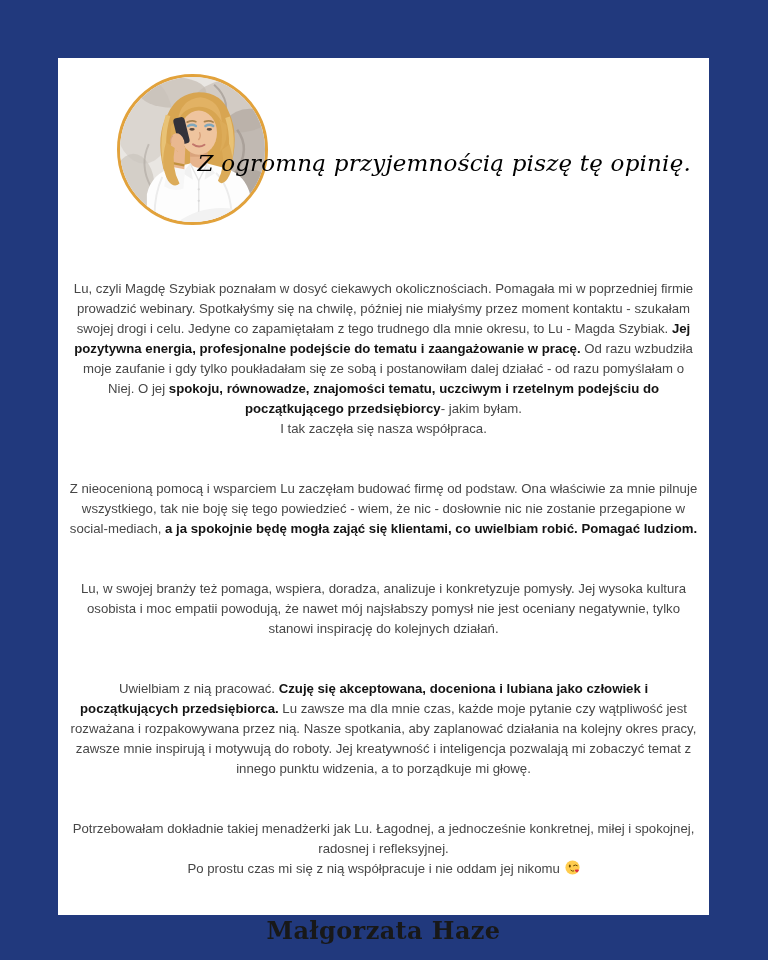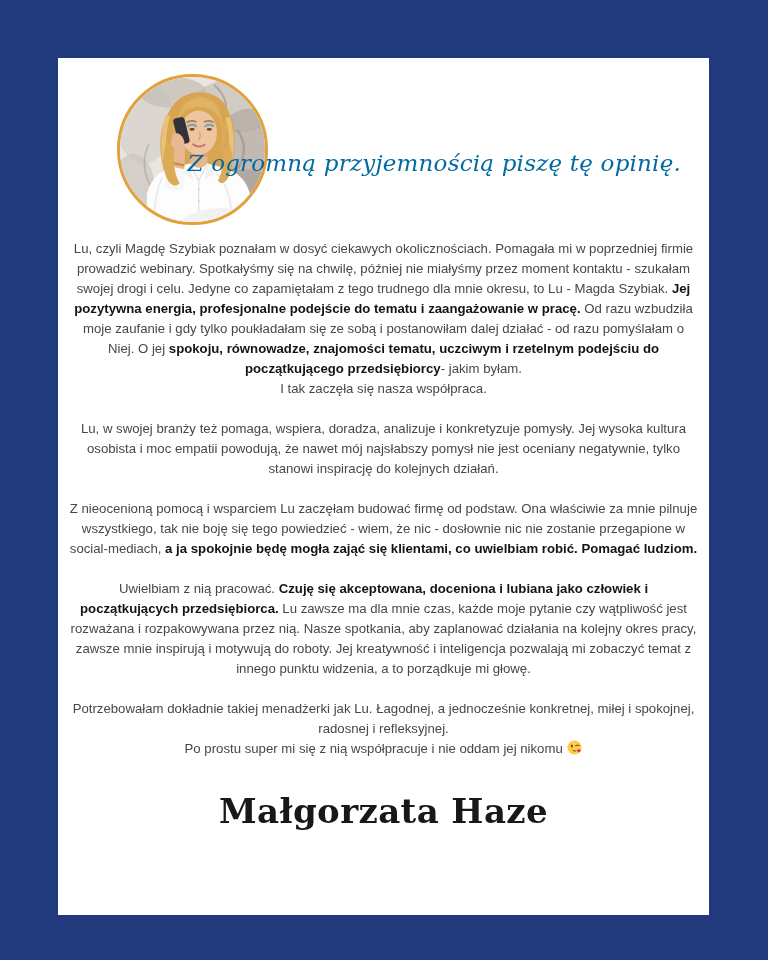--- a/index.html
+++ b/index.html
@@ -21,43 +21,43 @@
     left: 59px; top: 16px;
     width: 151px; height: 151px;
     border-radius: 50%;
     border: 3px solid #E2A23B;
     overflow: hidden;
     background: #e9e6e2;
   }
   .avatar svg { display: block; width: 100%; height: 100%; }
   .headline {
     position: absolute;
-    top: 92px; right: 28px;
+    top: 92px; right: 18px;
     font-family: "DejaVu Serif", "Liberation Serif", serif;
     font-style: italic;
     font-size: 23px;
     letter-spacing: 0.2px;
-    color: #0369a1;
+    color: #000000;
     white-space: nowrap;
   }
   .content {
     position: absolute;
     top: 181px; left: 11px; right: 11px;
     text-align: center;
     font-size: 13.2px;
     line-height: 20px;
     color: #474747;
   }
-  .para { margin-bottom: 20px; font-weight: 400; }
+  .para { margin-bottom: 20px; font-weight: 400; margin-top: 40px; }
   .para .bold { font-weight: 700; color: #141414; }
   .signature {
     margin-top: 22px;
     font-family: "DejaVu Serif", "Liberation Serif", serif;
     font-weight: 700;
-    font-size: 34px;
+    font-size: 24px;
     letter-spacing: 0.4px;
     color: #181818;
   }
   .emoji {
     display: inline-block;
     width: 15px; height: 15px;
     vertical-align: -2px;
     margin-left: 1px;
   }
   .emoji svg { display: block; width: 100%; height: 100%; }
@@ -126,24 +126,24 @@
       <path d="M48 68 Q41 92 50 108 Q56 116 62 111 Q53 94 57 74 Z" fill="#dcab58"></path>
       <path d="M114 70 Q121 92 112 106 Q106 114 102 108 Q110 92 106 76 Z" fill="#dcab58"></path>
     </svg>
   </div>
 
   <div class="headline">Z ogromną przyjemnością piszę tę opinię.</div>
 
   <div class="content">
 
     <p class="para"><span>Lu, czyli Magdę Szybiak poznałam w dosyć ciekawych okolicznościach. Pomagała mi w poprzedniej firmie prowadzić webinary. Spotkałyśmy się na chwilę, później nie miałyśmy przez moment kontaktu - szukałam swojej drogi i celu. Jedyne co zapamiętałam z tego trudnego dla mnie okresu, to Lu - Magda Szybiak. </span><span class="bold">Jej pozytywna energia, profesjonalne podejście do tematu i zaangażowanie w pracę.</span><span> Od razu wzbudziła moje zaufanie i gdy tylko poukładałam się ze sobą i postanowiłam dalej działać - od razu pomyślałam o Niej. O jej </span><span class="bold">spokoju, równowadze, znajomości tematu, uczciwym i rzetelnym podejściu do początkującego przedsiębiorcy</span><span>- jakim byłam.</span><br><span>I tak zaczęła się nasza współpraca.</span></p>
+      <p class="para"><span>Z nieocenioną pomocą i wsparciem Lu zaczęłam budować firmę od podstaw. Ona właściwie za mnie pilnuje wszystkiego, tak nie boję się tego powiedzieć - wiem, że nic - dosłownie nic nie zostanie przegapione w social-mediach, </span><span class="bold">a ja spokojnie będę mogła zająć się klientami, co uwielbiam robić. Pomagać ludziom.</span></p>
       <p class="para"><span>Lu, w swojej branży też pomaga, wspiera, doradza, analizuje i konkretyzuje pomysły. Jej wysoka kultura osobista i moc empatii powodują, że nawet mój najsłabszy pomysł nie jest oceniany negatywnie, tylko stanowi inspirację do kolejnych działań.</span></p>
-      <p class="para"><span>Z nieocenioną pomocą i wsparciem Lu zaczęłam budować firmę od podstaw. Ona właściwie za mnie pilnuje wszystkiego, tak nie boję się tego powiedzieć - wiem, że nic - dosłownie nic nie zostanie przegapione w social-mediach, </span><span class="bold">a ja spokojnie będę mogła zająć się klientami, co uwielbiam robić. Pomagać ludziom.</span></p>
       <p class="para"><span>Uwielbiam z nią pracować. </span><span class="bold">Czuję się akceptowana, doceniona i lubiana jako człowiek i początkujących przedsiębiorca.</span><span> Lu zawsze ma dla mnie czas, każde moje pytanie czy wątpliwość jest rozważana i rozpakowywana przez nią. Nasze spotkania, aby zaplanować działania na kolejny okres pracy, zawsze mnie inspirują i motywują do roboty. Jej kreatywność i inteligencja pozwalają mi zobaczyć temat z innego punktu widzenia, a to porządkuje mi głowę.</span></p>
-      <p class="para"><span>Potrzebowałam dokładnie takiej menadżerki jak Lu. Łagodnej, a jednocześnie konkretnej, miłej i spokojnej, radosnej i refleksyjnej.</span><br><span>Po prostu super mi się z nią współpracuje i nie oddam jej nikomu</span>
+      <p class="para"><span>Potrzebowałam dokładnie takiej menadżerki jak Lu. Łagodnej, a jednocześnie konkretnej, miłej i spokojnej, radosnej i refleksyjnej.</span><br><span>Po prostu czas mi się z nią współpracuje i nie oddam jej nikomu</span>
   <span class="emoji" title="😘"><svg viewBox="0 0 36 36">
     <circle cx="18" cy="18" r="17" fill="#FFCC4D"></circle>
     <ellipse cx="11.5" cy="14.5" rx="2.4" ry="3.6" fill="#664500"></ellipse>
     <path d="M20.5 13.5 q4.5 -3.5 9 0" stroke="#664500" stroke-width="2.4" fill="none" stroke-linecap="round"></path>
     <path d="M14 24.5 q3 3.5 7 2" stroke="#664500" stroke-width="2.2" fill="none" stroke-linecap="round"></path>
     <path d="M28.5 23.5 c-1.6-1.9-4.6-.6-4.6 1.5 0 2 2.7 3.3 4.6 4.7 1.9-1.4 4.6-2.7 4.6-4.7 0-2.1-3-3.4-4.6-1.5z" fill="#DD2E44"></path>
   </svg></span>
 <br><br></p>
       <div class="signature">Małgorzata Haze</div>
   </div>

